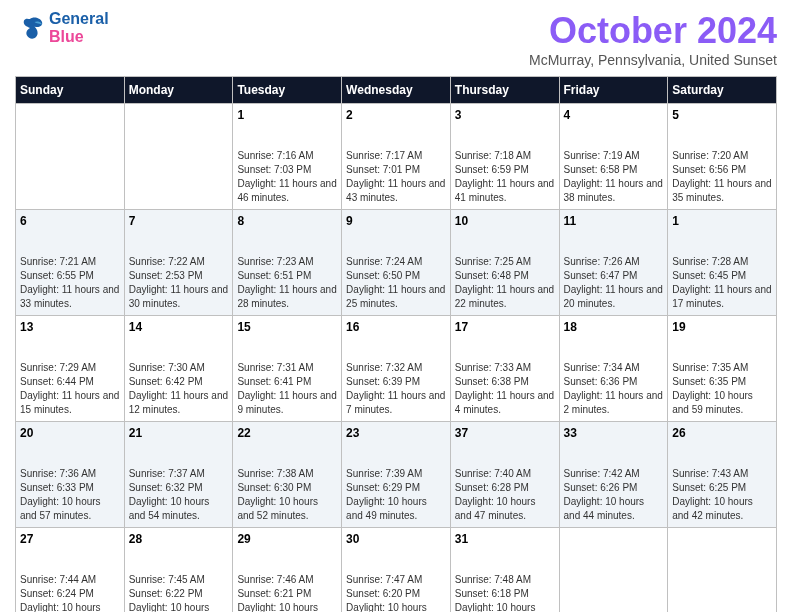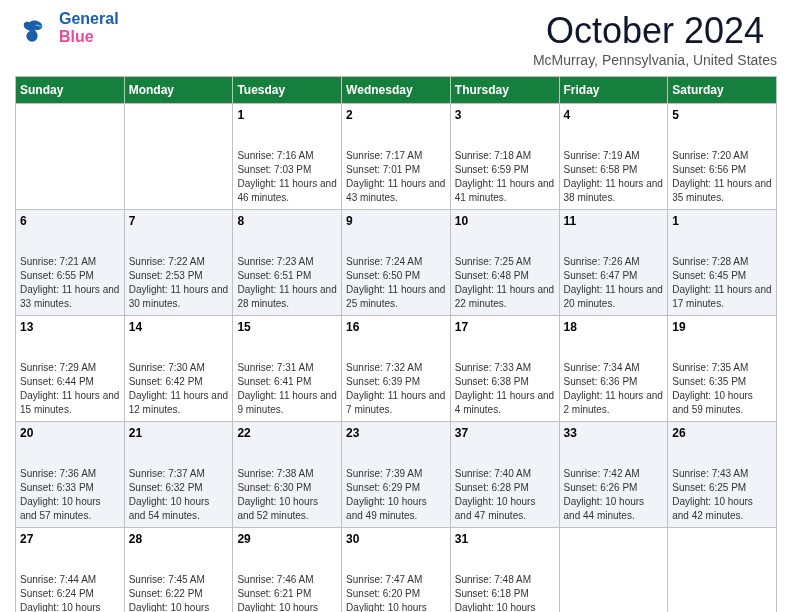--- a/index.html
+++ b/index.html
@@ -11,47 +11,46 @@
       padding: 10px 15px;
     }
     .header {
       display: flex;
       justify-content: space-between;
       align-items: flex-start;
       margin-bottom: 8px;
     }
     .logo {
       display: flex;
-      align-items: flex-end;
-      gap: 14px;
+      align-items: center;
+      gap: 4px;
     }
     .logo-bird {
       width: 30px;
       height: 30px;
     }
     .title-block {
       text-align: right;
     }
     .month-title {
       font-size: 36px;
-      font-weight: normal;
-      color: #0f172a;
-      text-align: center;
+      font-weight: bold;
+      color: #8b5cf6;
     }
     .location {
       font-size: 14px;
       color: #555;
     }
     table {
       width: 100%;
       border-collapse: collapse;
       font-size: 11px;
     }
     thead tr {
-      background-color: #15803d;
+      background-color: #0f172a;
       color: #fff;
     }
     thead th {
       padding: 6px 4px;
       text-align: left;
       font-weight: bold;
       font-size: 12px;
       border: 1px solid #c0c0c0;
     }
     tbody td {
@@ -90,21 +89,21 @@
       <path d="M20 8 C24 4, 34 6, 36 12 C38 18, 30 20, 26 18 C30 22, 32 28, 28 32 C24 36, 18 34, 16 30 C14 26, 16 22, 20 20 C16 18, 10 16, 12 10 C14 6, 18 8, 20 8Z" fill="#1a5fa8"></path>
       <path d="M26 12 C30 10, 36 12, 36 16 C34 14, 28 14, 26 12Z" fill="#4a9fd4"></path>
     </svg>
     <div>
       <div style="font-size:16px; font-weight:bold; color:#1a5fa8;">General</div>
       <div style="font-size:16px; font-weight:bold; color:#ec4899;">Blue</div>
     </div>
   </div>
   <div class="title-block">
     <div class="month-title">October 2024</div>
-    <div class="location">McMurray, Pennsylvania, United States</div>
+    <div class="location">McMurray, Pennsylvania, United Sunset</div>
   </div>
 </div>
 
 <table>
   <thead>
     <tr>
     <th>Sunday</th>
         <th>Monday</th>
         <th>Tuesday</th>
         <th>Wednesday</th>

